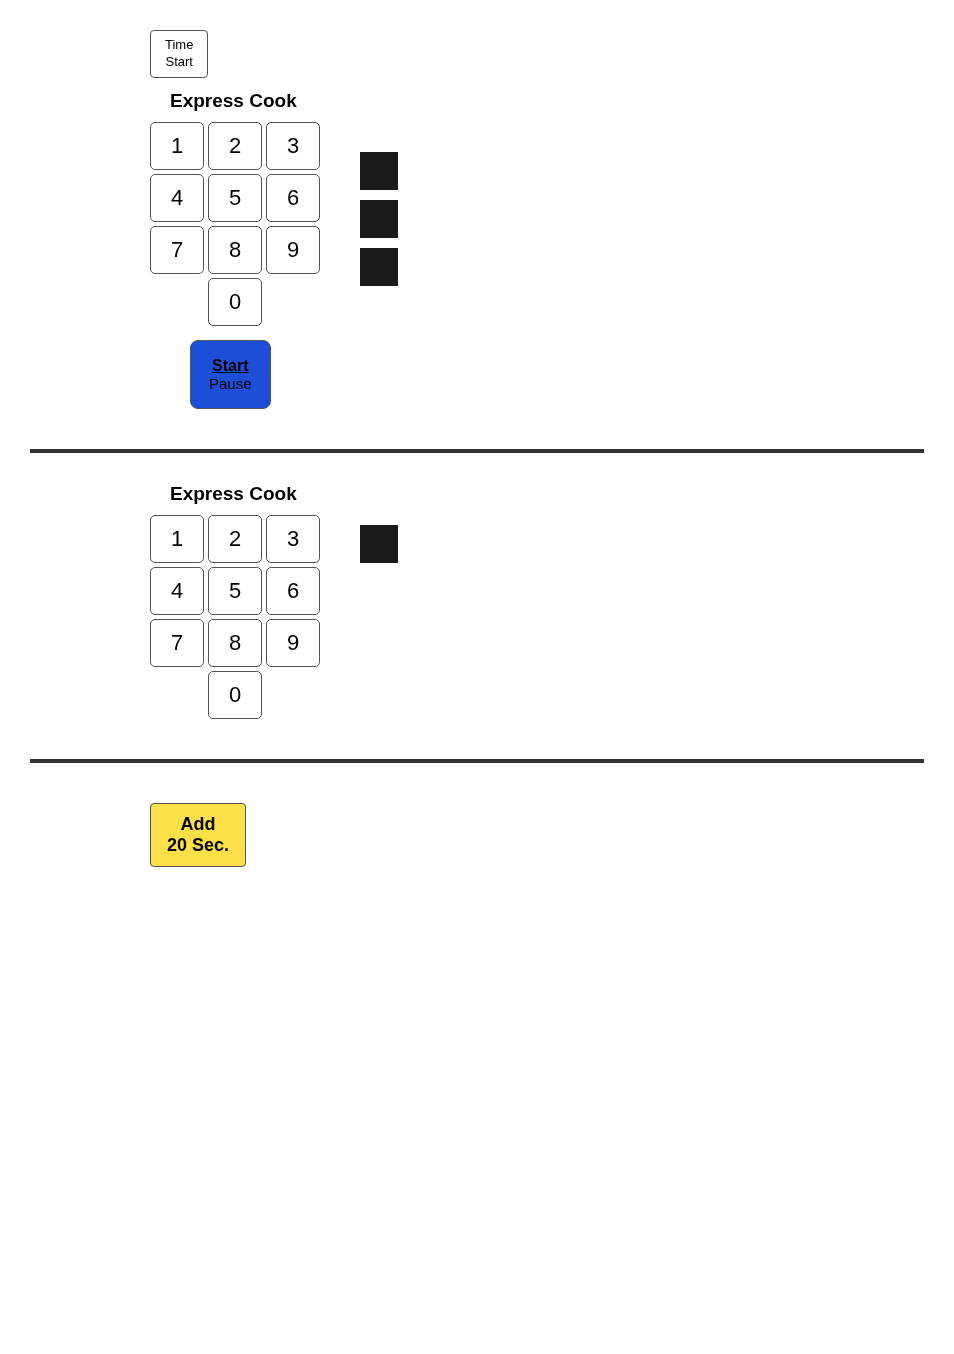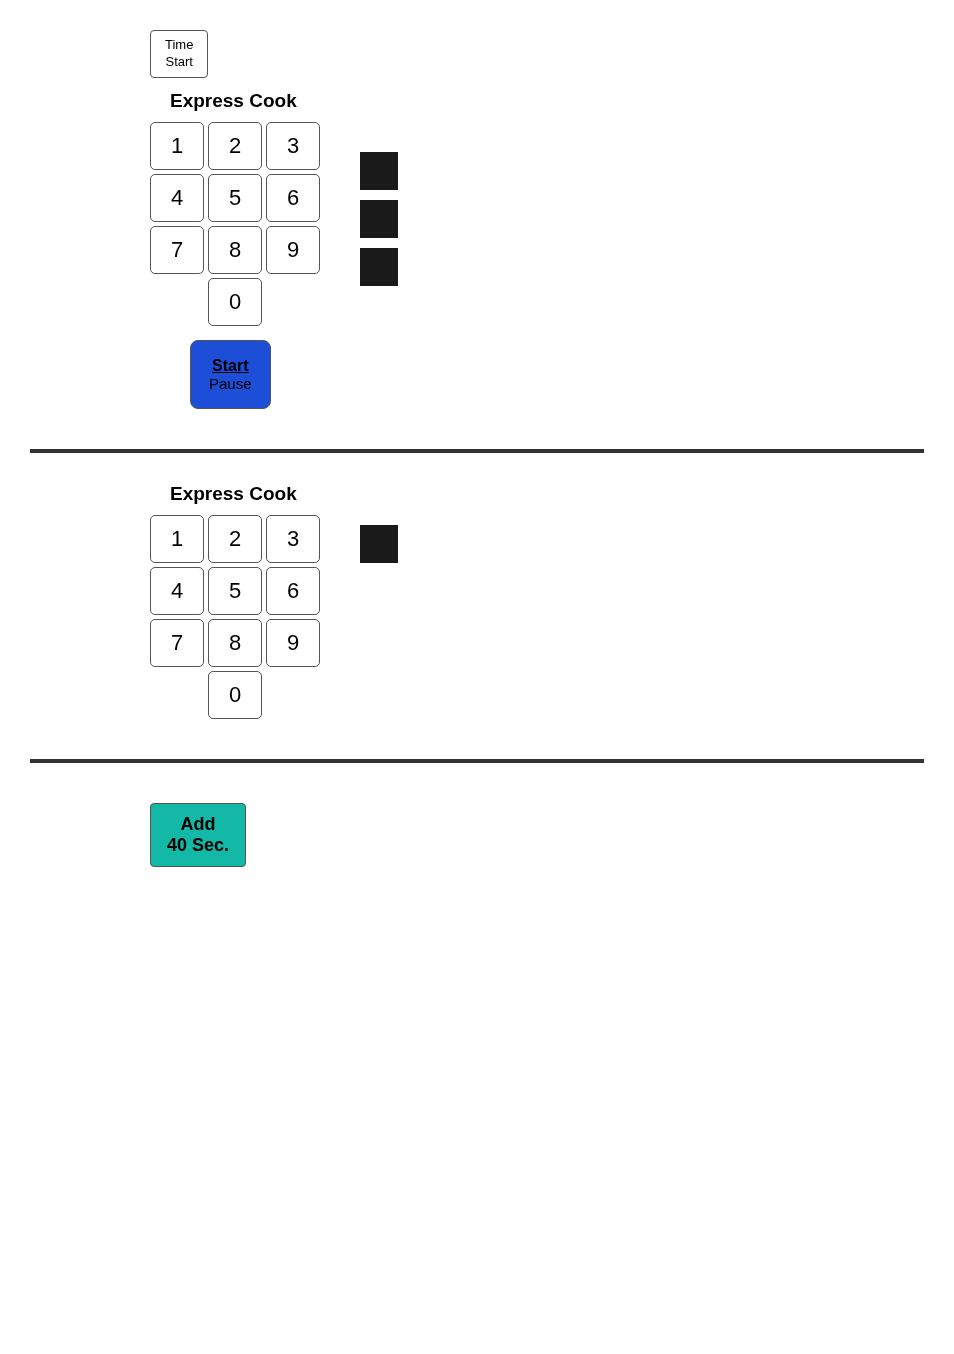--- a/index.html
+++ b/index.html
@@ -129,21 +129,21 @@
       padding: 40px 0 40px 150px;
     }
 
     .add-30-btn {
       display: inline-block;
       border: 1.5px solid #555;
       border-radius: 4px;
       padding: 10px 16px;
       text-align: center;
       cursor: pointer;
-      background: #14b8a6;
+      background: #fde047;
       font-size: 18px;
       font-weight: bold;
     }
   </style>
 </head>
 <body>
 
 <div class="section section-1">
   <button class="cook-time-btn">
     <span>Time</span><br>
@@ -212,15 +212,15 @@
       <div class="black-square"></div>
     </div>
   </div>
 </div>
 
 <div class="divider"></div>
 
 <div class="section section-3">
   <button class="add-30-btn">
     <div>Add</div>
-    <div>40 Sec.</div>
+    <div>20 Sec.</div>
   </button>
 </div>
 
 </body></html>

